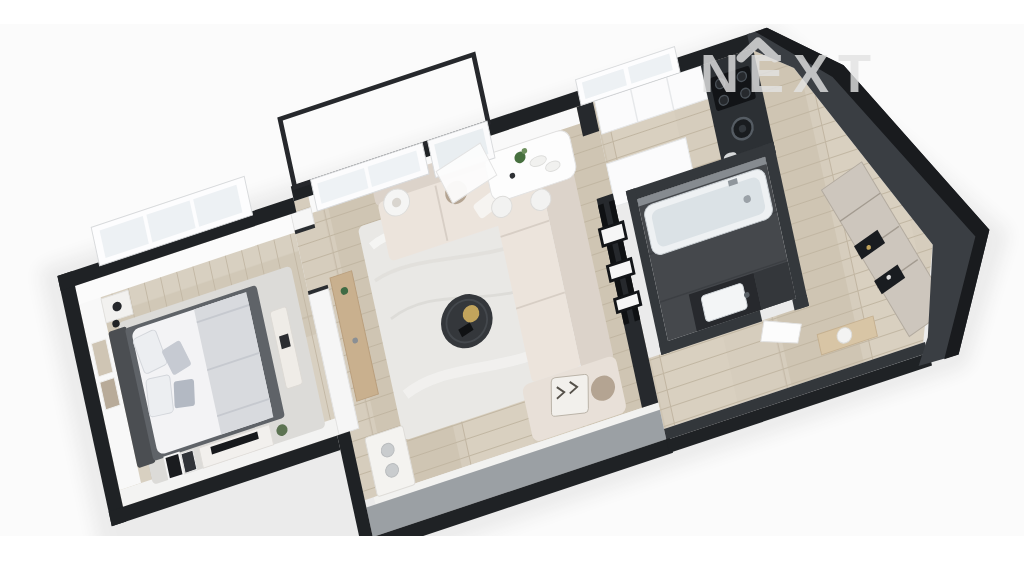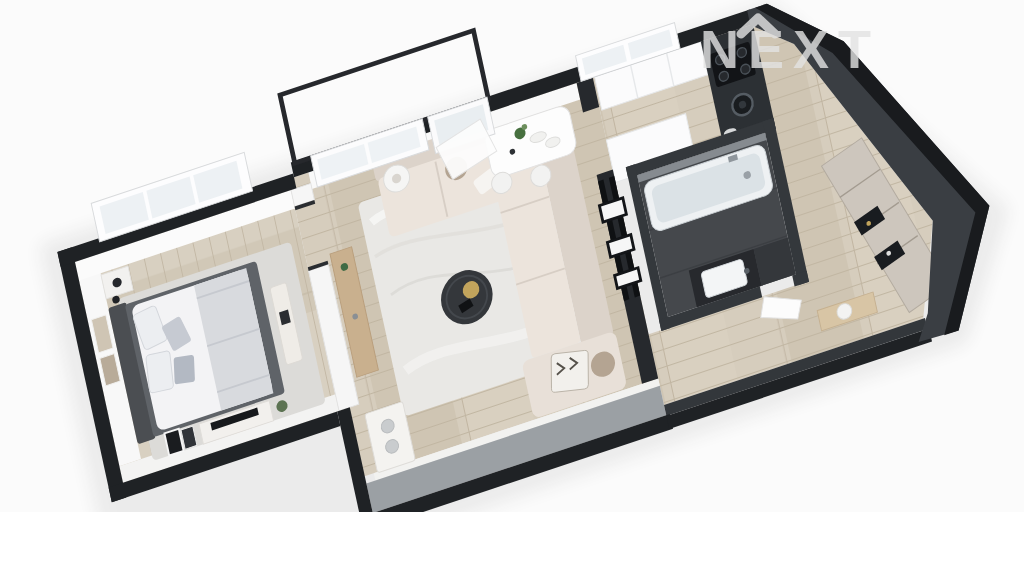--- a/index.html
+++ b/index.html
@@ -1,17 +1,17 @@
 <!DOCTYPE html>
 <html><head>
 <meta charset="utf-8">
 <style>
   html,body{margin:0;padding:0;background:#ffffff;}
   .stage{position:relative;width:1024px;height:512px;overflow:hidden;background:#fbfbfb;
-         font-family:"Liberation Sans", sans-serif;}
+         font-family:"Liberation Sans", sans-serif;margin-top:24px;}
   svg{display:block;}
   .wm{font-family:"Liberation Sans", sans-serif;font-weight:bold;letter-spacing:9px;}
 </style>
 </head>
 <body>
 
 <div class="stage">
 <svg width="1024" height="575" viewBox="0 0 1024 575">
   <defs>
     <filter id="soft" x="-20%" y="-20%" width="140%" height="140%">

